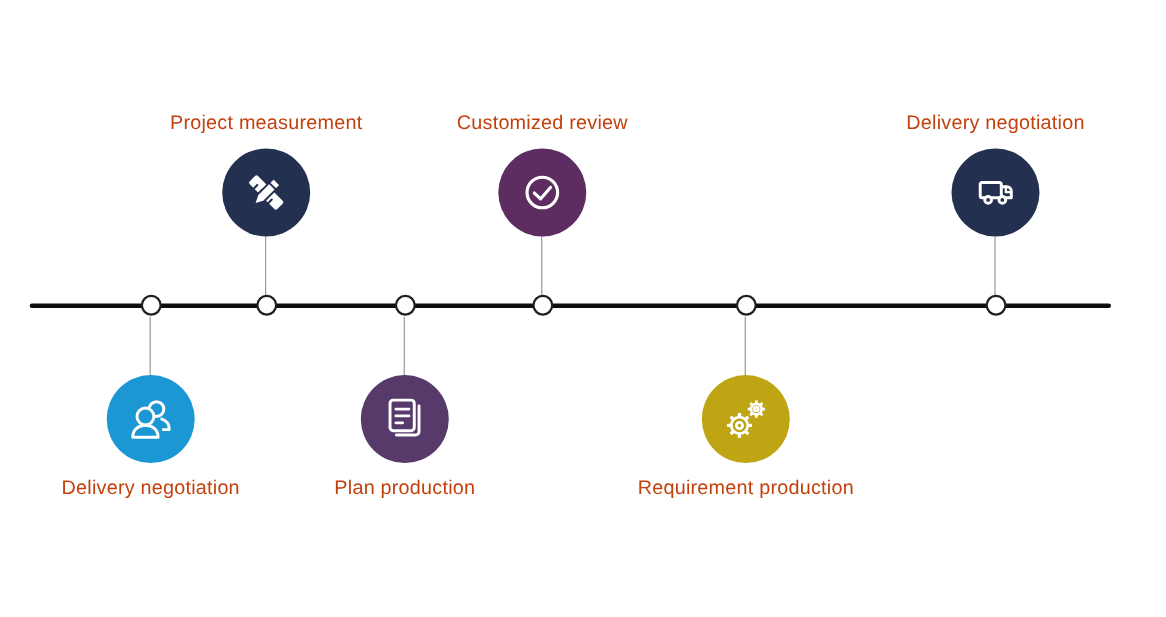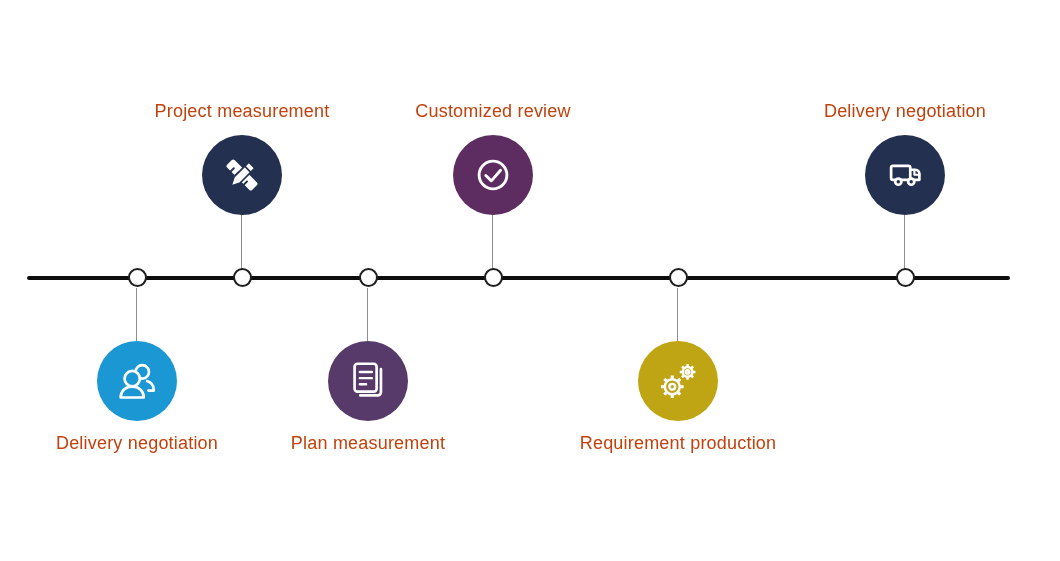--- a/index.html
+++ b/index.html
@@ -76,21 +76,21 @@
   <div class="step s3 below">
     <div class="connector"></div>
     <div class="dot"></div>
     <div class="bubble" style="background-color: rgb(87, 57, 106);">
       <svg width="46" height="46" viewBox="0 0 48 48" fill="none" stroke="#ffffff" stroke-width="2.8" stroke-linecap="round" stroke-linejoin="round">
         <rect x="10" y="6" width="23" height="29" rx="3"></rect>
         <path d="M37.5 11.5v24.2a3.3 3.3 0 0 1-3.3 3.3H16"></path>
         <path stroke-width="2.6" d="M15.5 14.5h12.5M15.5 21h12.5M15.5 27.5h6.5"></path>
       </svg>
     </div>
-    <div class="label">Plan measurement</div>
+    <div class="label">Plan production</div>
   </div>
 
   <div class="step s4 above">
     <div class="connector"></div>
     <div class="dot"></div>
     <div class="bubble" style="background-color: rgb(93, 44, 97);">
       <svg width="46" height="46" viewBox="0 0 48 48" fill="none" stroke="#ffffff" stroke-width="3" stroke-linecap="round" stroke-linejoin="round">
         <circle cx="24" cy="24" r="14.5"></circle>
         <path d="m16.5 24.5 5.8 5.6 9.6-11"></path>
       </svg>

